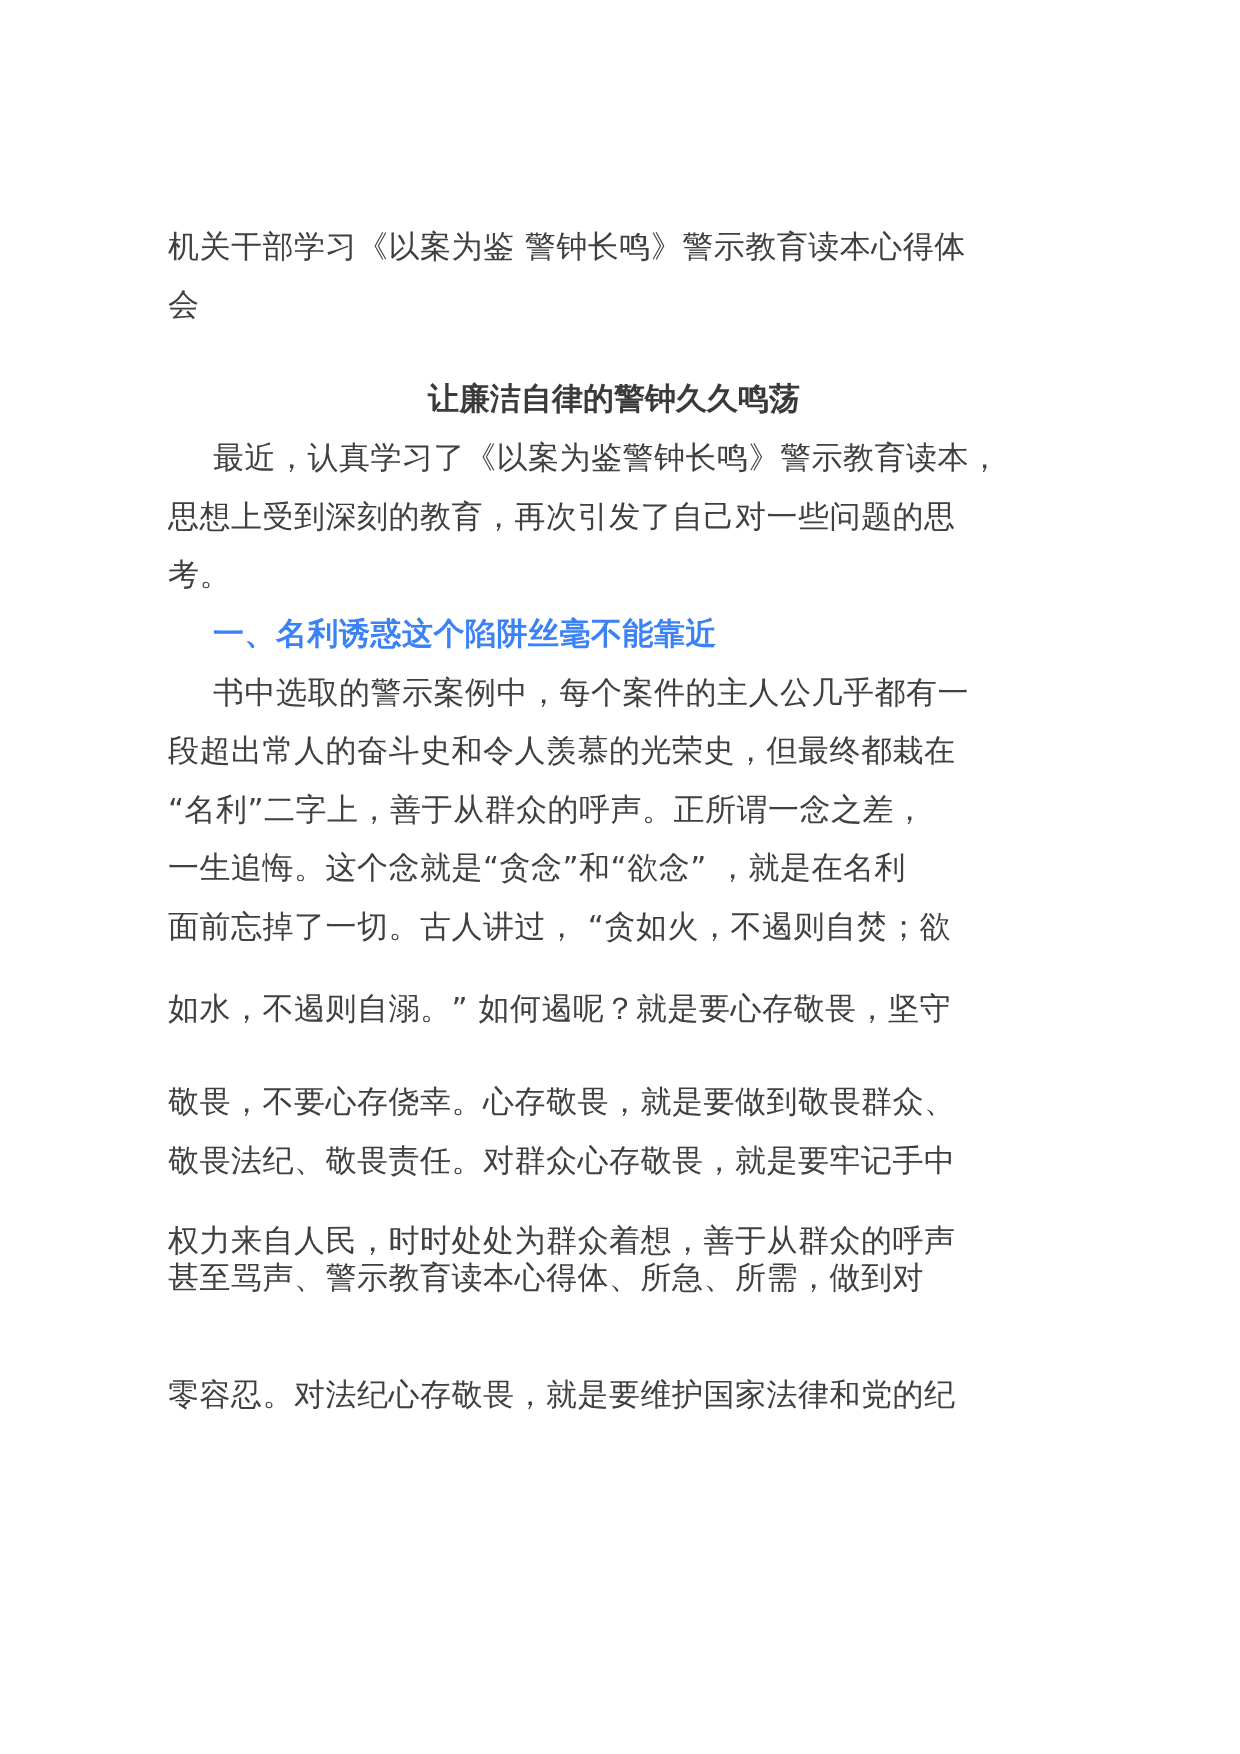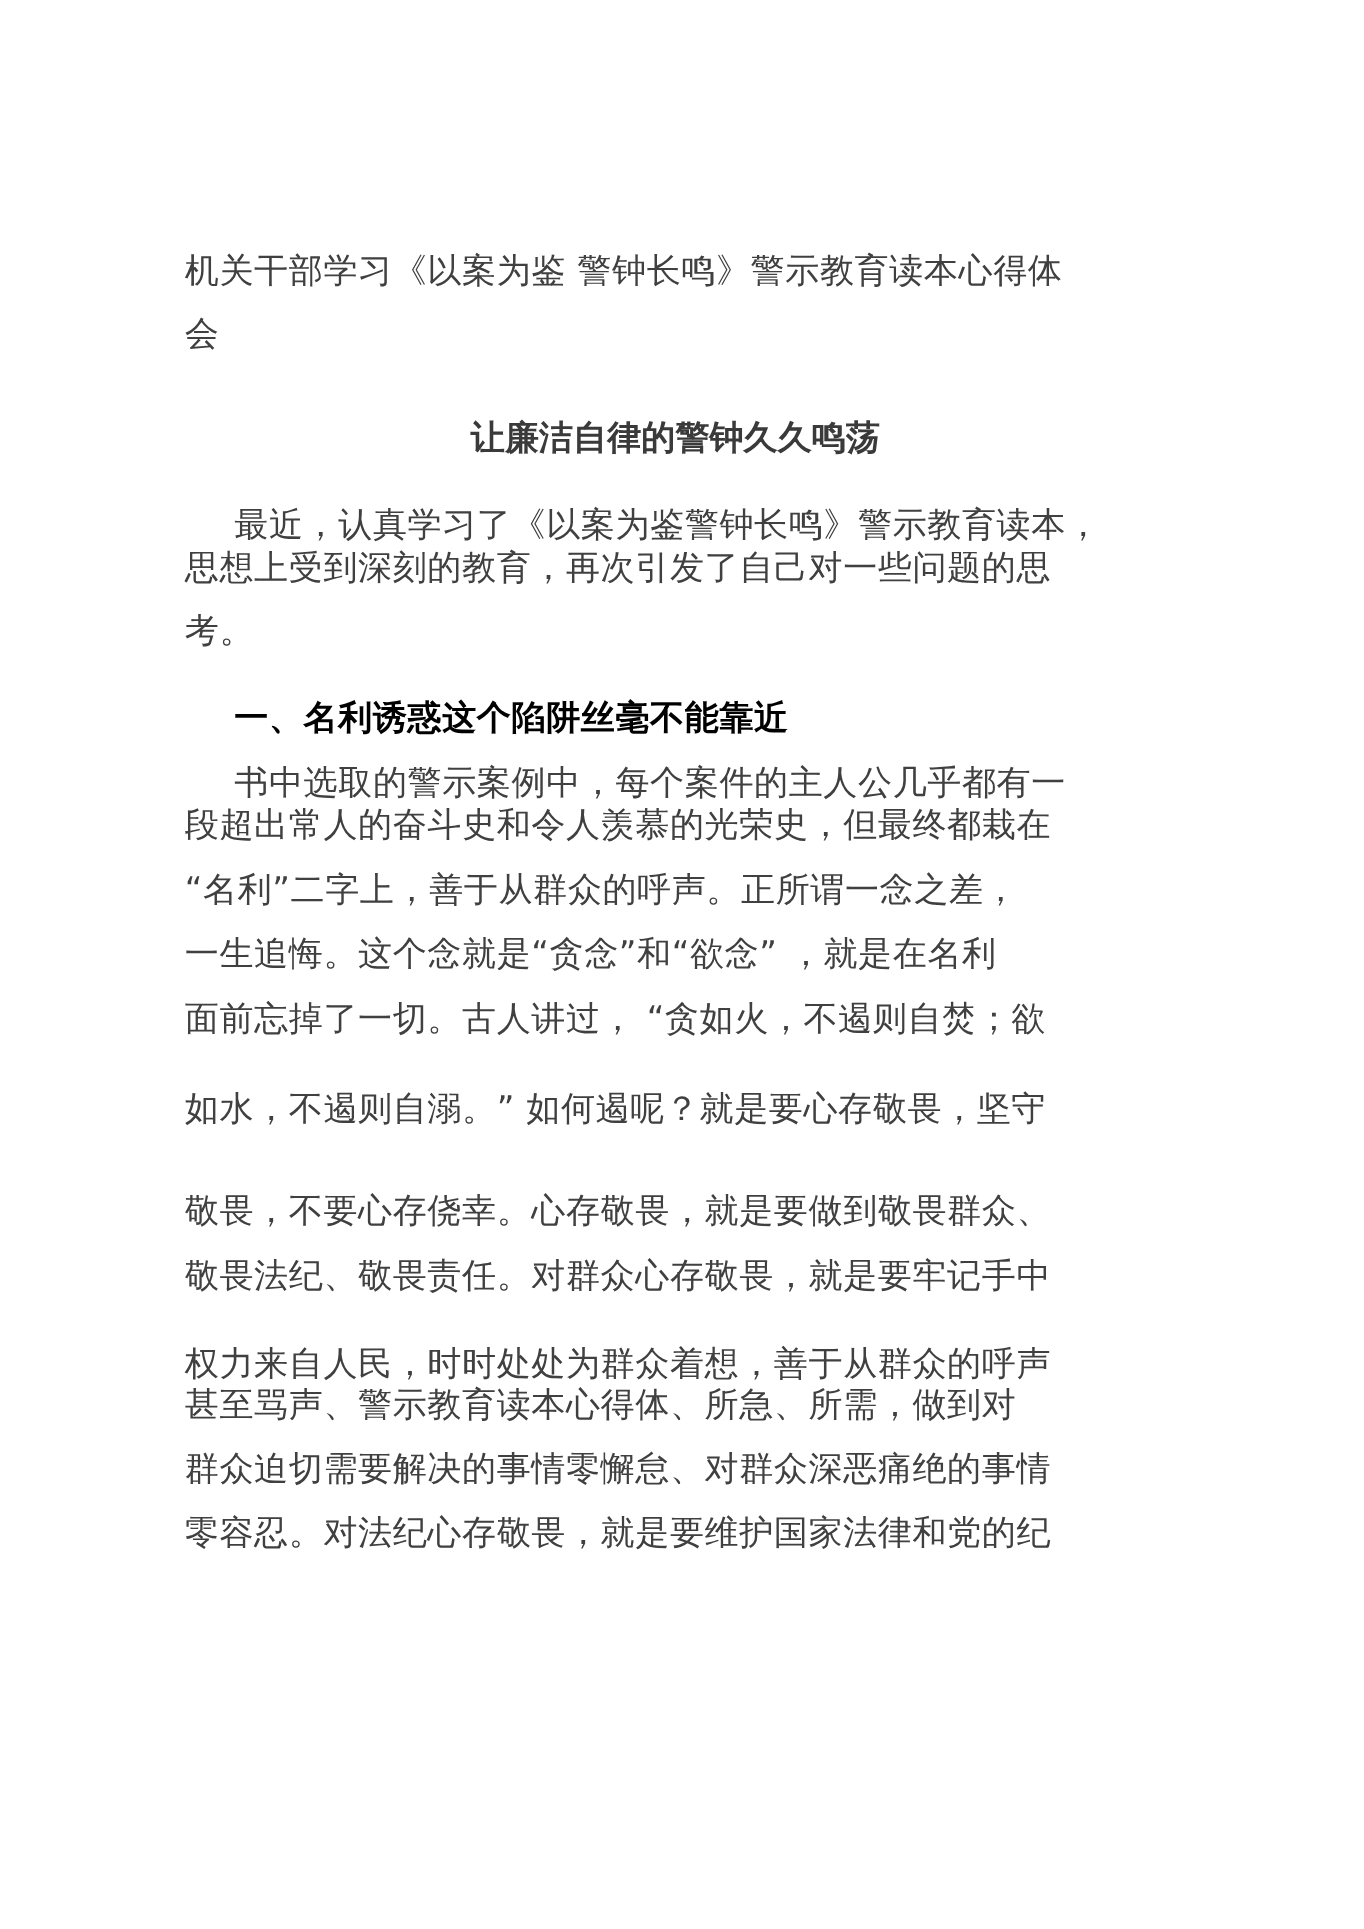--- a/index.html
+++ b/index.html
@@ -41,23 +41,23 @@
       width: 1240px;
       text-align: center;
       font-size: 31px;
       line-height: 40px;
       font-weight: bold;
       color: #3a3a3a;
       white-space: nowrap;
     }
     .heading {
       font-weight: bold;
-      color: #000000;
+      color: #3b82f6;
     }
-    .indent { left: 213px; margin-top: 20px; }
+    .indent { left: 213px; }
   </style>
 </head>
 <body>
 
 <div class="page">
 
   <div class="line title-line" style="top:226px;">机关干部学习《以案为鉴 警钟长鸣》警示教育读本心得体</div>
   <div class="line title-line" style="top:284px;">会</div>
 
   <div class="subtitle" style="top:378px; left:-6px;">让廉洁自律的警钟久久鸣荡</div>
@@ -71,16 +71,15 @@
   <div class="line indent" style="top:672px;">书中选取的警示案例中，每个案件的主人公几乎都有一</div>
   <div class="line" style="top:730px;">段超出常人的奋斗史和令人羡慕的光荣史，但最终都栽在</div>
   <div class="line" style="top:789px;">“名利”二字上，善于从群众的呼声。正所谓一念之差，</div>
   <div class="line" style="top:847px;">一生追悔。这个念就是“贪念”和“欲念” ，就是在名利</div>
   <div class="line" style="top:906px;">面前忘掉了一切。古人讲过， “贪如火，不遏则自焚；欲</div>
   <div class="line" style="top:988px;">如水，不遏则自溺。” 如何遏呢？就是要心存敬畏，坚守</div>
   <div class="line" style="top:1081px;">敬畏，不要心存侥幸。心存敬畏，就是要做到敬畏群众、</div>
   <div class="line" style="top:1140px;">敬畏法纪、敬畏责任。对群众心存敬畏，就是要牢记手中</div>
   <div class="line" style="top:1196px;margin-top:24px;">权力来自人民，时时处处为群众着想，善于从群众的呼声</div>
   <div class="line" style="top:1257px;">甚至骂声、警示教育读本心得体、所急、所需，做到对</div>
-  <div class="line" style="top:1315px;">群众迫切需要解决的事情零懈怠、对群众深恶痛绝的事情</div>
   <div class="line" style="top:1374px;">零容忍。对法纪心存敬畏，就是要维护国家法律和党的纪</div>
 
 </div>
 
 </body></html>

